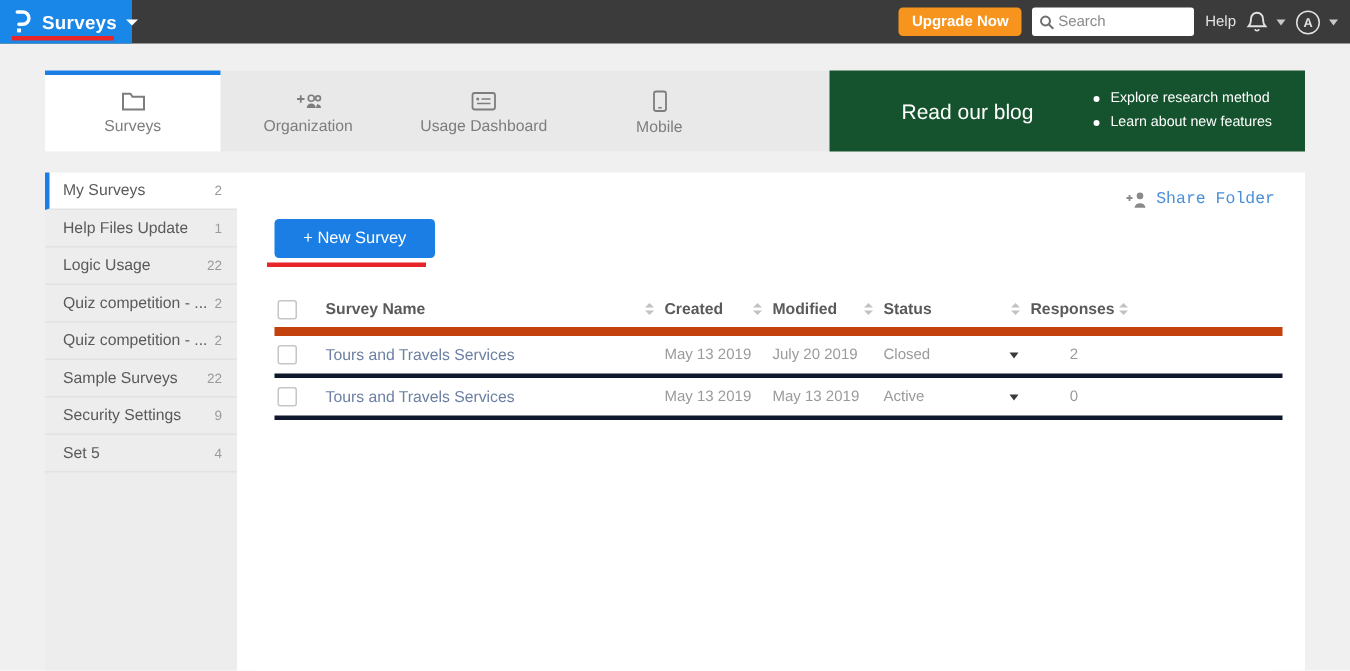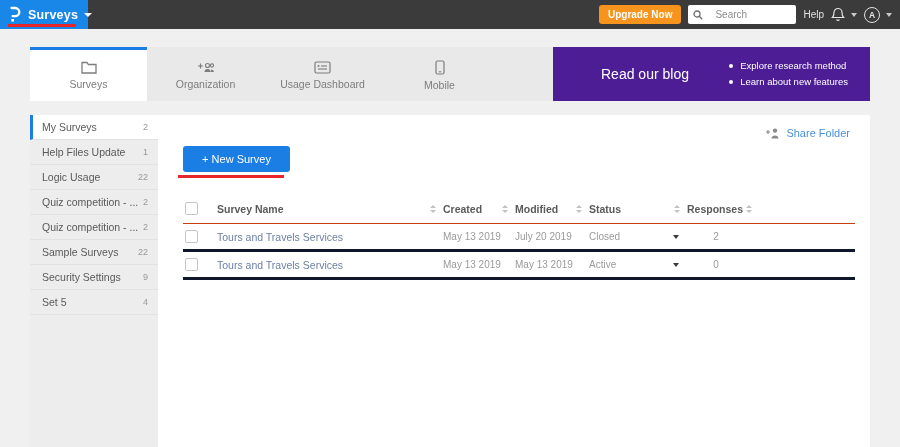--- a/index.html
+++ b/index.html
@@ -11,57 +11,57 @@
   .logo-area { position:relative; width:88px; background:#1887e8; display:flex; align-items:center; padding-left:8px; cursor:pointer; }
   .logo-glyph { display:flex; align-items:center; margin-right:7px; }
   .product-label { color:#fff; font-size:12.5px; font-weight:bold; letter-spacing:.2px; }
   .tri-down { width:0; height:0; border-left:4px solid transparent; border-right:4px solid transparent; border-top:4px solid #fff; display:inline-block; margin-left:6px; }
   .tri-down.gray { border-top-color:#c9c9c9; border-left-width:3.5px; border-right-width:3.5px; border-top-width:4px; }
   .red-underline { position:absolute; left:8px; bottom:2px; width:68px; height:3px; background:#e8262a; }
   .topbar-right { margin-left:auto; display:flex; align-items:center; padding-right:8px; gap:7px; }
   .upgrade-btn { background:#f7941e; color:#fff; border:none; border-radius:3px; font-family:inherit; font-size:10px; font-weight:bold; height:19px; padding:0 9px; cursor:pointer; }
   .search-box { background:#fff; border-radius:2px; height:19px; width:108px; display:flex; align-items:center; padding:0 5px; }
   .search-box svg { flex:0 0 auto; }
-  .search-box input { border:none; outline:none; width:100%; font-family:inherit; font-size:10px; color:#444; margin-left:12px; background:transparent; }
+  .search-box input { border:none; outline:none; width:100%; font-family:inherit; font-size:10px; color:#444; margin-left:2px; background:transparent; }
   .search-box input::placeholder { color:#8a8a8a; }
   .help-label { color:#e2e2e2; font-size:10px; cursor:pointer; }
   .bell-wrap, .avatar-wrap { display:flex; align-items:center; cursor:pointer; }
   .avatar-circle { width:16px; height:16px; border:1.3px solid #e2e2e2; border-radius:50%; display:flex; align-items:center; justify-content:center; color:#e2e2e2; font-size:8.5px; font-weight:bold; }
 
   
   .tab-row { margin:18px 30px 14px 30px; height:54px; display:flex; }
   .tabs-strip { width:523px; background:#e9e9e9; display:flex; }
   .tab { width:117px; display:flex; flex-direction:column; align-items:center; justify-content:center; gap:4px; border-top:3px solid transparent; cursor:pointer; }
   .tab .tab-label { font-size:10.5px; color:#7d7d7d; }
   .tab.active { background:#fff; border-top-color:#1a7ee5; }
-  .blog-panel { width:317px; background:#4c1d95; display:flex; align-items:center; cursor:pointer; }
+  .blog-panel { width:317px; background:#14532d; display:flex; align-items:center; cursor:pointer; }
   .blog-title { color:#fff; font-size:14px; padding-left:48px; width:160px; }
   .blog-bullets { list-style:none; margin-left:auto; padding-right:22px; }
   .blog-bullets li { color:#fff; font-size:9.5px; line-height:16px; position:relative; padding-left:11px; }
   .blog-bullets li::before { content:""; position:absolute; left:0; top:6px; width:4px; height:4px; border-radius:50%; background:#fff; }
 
   
   .content { display:flex; margin:0 30px; height:412px; }
   .sidebar { width:128px; background:#ededed; }
   .side-item { height:25px; display:flex; align-items:center; padding:0 10px 0 12px; border-bottom:1px solid #e2e2e2; cursor:pointer; }
   .side-item .side-label { font-size:10.5px; color:#5a5a5a; white-space:nowrap; overflow:hidden; }
   .side-item .side-count { margin-left:auto; font-size:9px; color:#9a9a9a; }
   .side-item.active { background:#fff; border-left:3px solid #1a7ee5; padding-left:9px; }
 
   .main { flex:1; background:#fff; position:relative; padding:0 15px 0 25px; }
   .share-folder { position:absolute; top:12px; right:20px; display:flex; align-items:center; gap:6px; cursor:pointer; }
-  .share-folder span { color:#4a90d9; font-size:11px; }
+  .share-folder span { color:#4a90d9; font-size:11px;font-family:Liberation Mono, monospace; }
   .new-survey-wrap { position:relative; margin-top:31px; width:107px; }
   .new-survey-btn { width:107px; height:26px; background:#1a7ee5; color:#fff; border:none; border-radius:3px; font-family:inherit; font-size:11px; cursor:pointer; }
   .red-underline-2 { position:absolute; left:-5px; top:29px; width:106px; height:3px; background:#e8262a; }
 
   
   .table { margin-top:22px; }
   .t-row { display:grid; grid-template-columns:34px 212px 14px 58px 14px 60px 14px 84px 14px 58px 14px 1fr; align-items:center; }
-  .t-head { height:30px; border-bottom:1px solid #c2410c; }
+  .t-head { height:30px; border-bottom:6px solid #c2410c; }
   .t-head .h-label { font-size:10.5px; font-weight:bold; color:#5a5a5a; }
   .t-data { height:28px; border-bottom:3px solid #0f172a; }
   .checkbox { width:13px; height:13px; border:1px solid #c6c6c6; border-radius:2px; background:#fff; margin-left:2px; cursor:pointer; }
   .sort { display:inline-flex; flex-direction:column; align-items:center; gap:2px; cursor:pointer; width:8px; }
   .sort i { display:block; width:0; height:0; border-left:3px solid transparent; border-right:3px solid transparent; }
   .sort i.up { border-bottom:3.5px solid #c2c2c2; }
   .sort i.dn { border-top:3.5px solid #c2c2c2; }
   .cell-name { font-size:10.5px; color:#6d80a4; cursor:pointer; }
   .cell-muted { font-size:10px; color:#9a9a9a; }
   .status-caret { width:0; height:0; border-left:3.5px solid transparent; border-right:3.5px solid transparent; border-top:4px solid #3a3a3a; cursor:pointer; }

